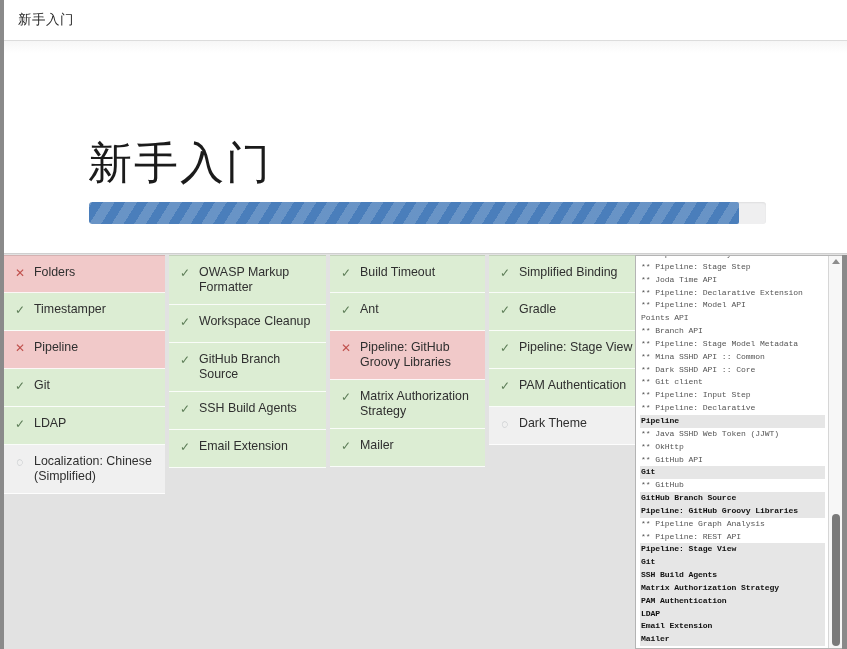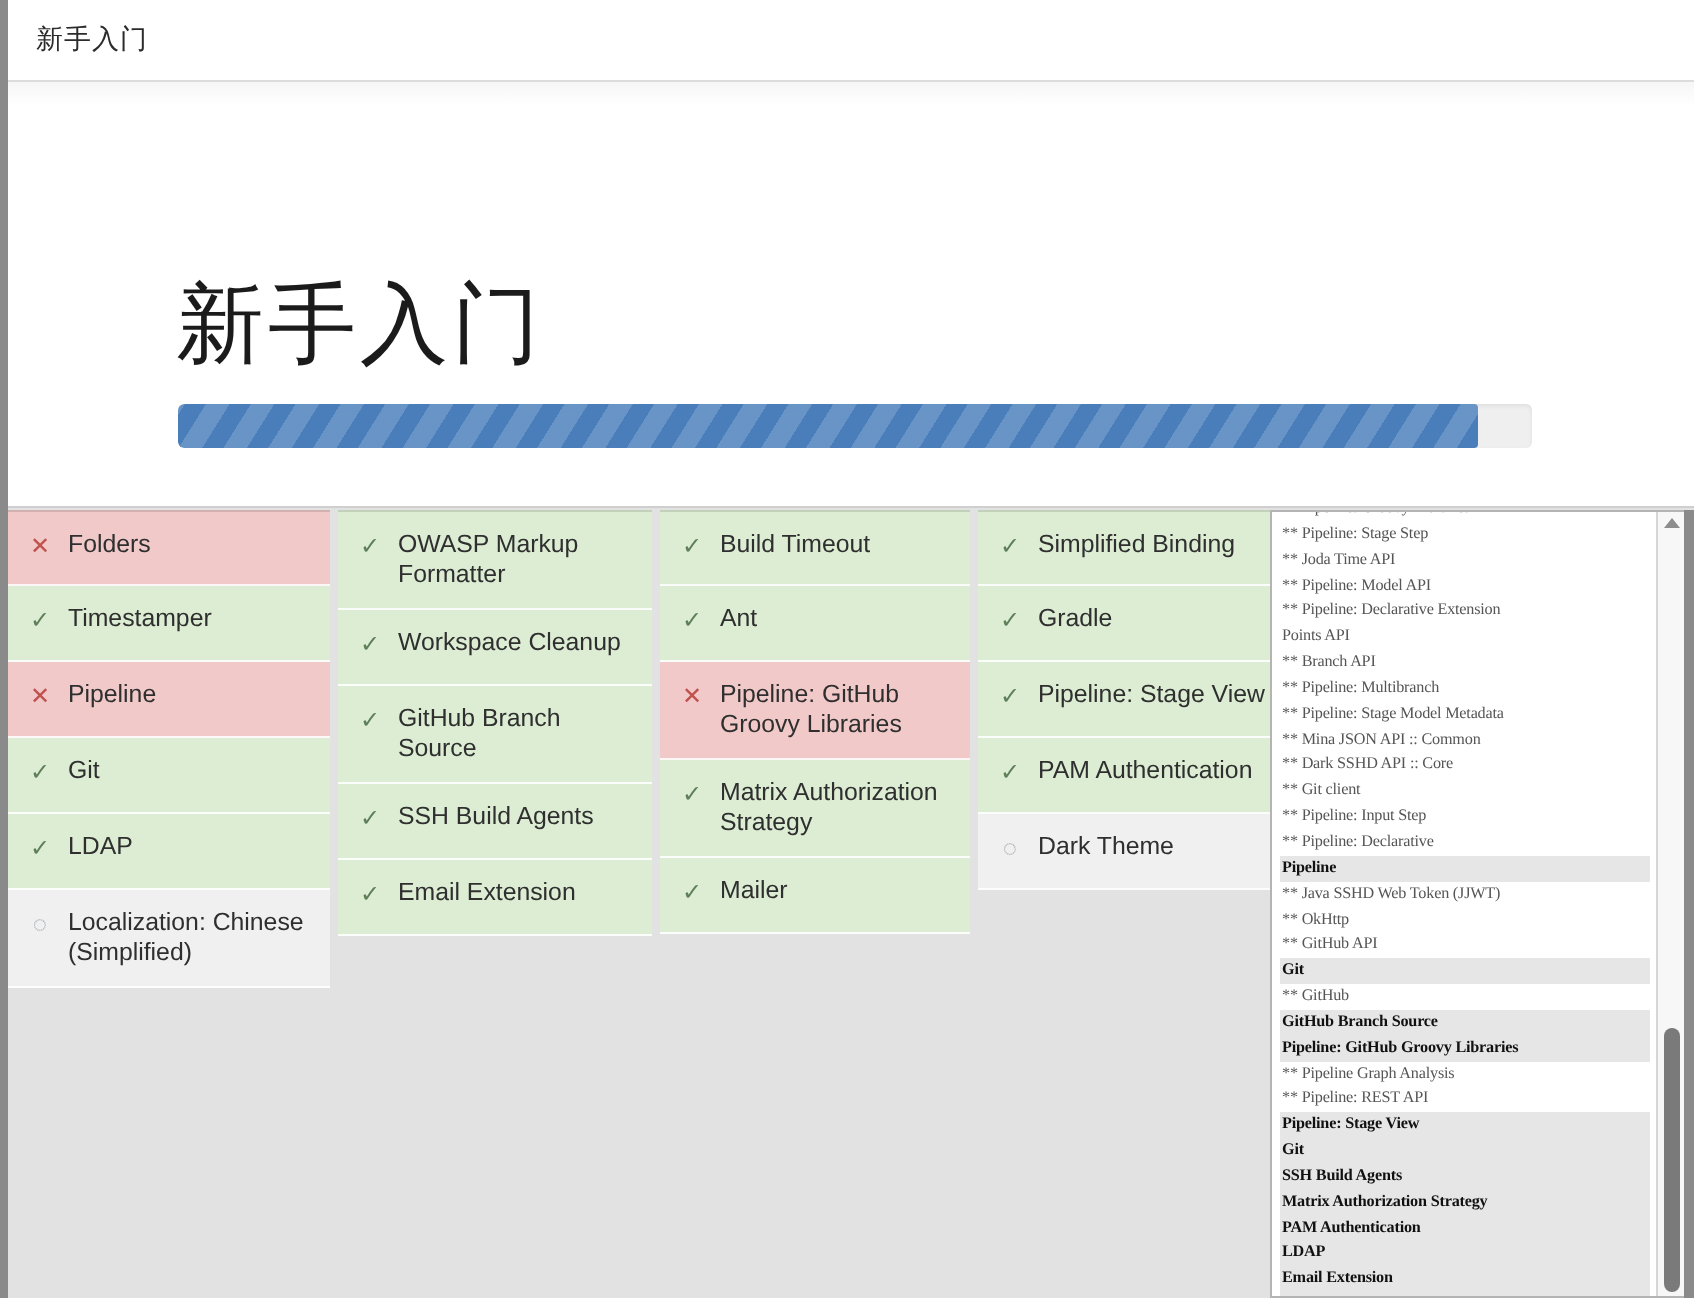--- a/index.html
+++ b/index.html
@@ -168,21 +168,21 @@
   .log-panel {
     position: absolute;
     left: 635px;
     top: 255px;
     width: 208px;
     height: 394px;
     background: #ffffff;
     border: 1px solid #b4b4b4;
     border-right: none;
     overflow: hidden;
-    font-family: Liberation Serif, serif;
+    font-family: Liberation Mono, monospace;
   }
   .log-scroll {
     position: absolute;
     left: 0;
     top: -8px;
     width: 191px;
     padding: 0 2px 0 4px;
   }
   .log-line {
     font-size: 8.1px;
@@ -347,27 +347,26 @@
           </div>
         </div>
       </div>
   </div>
 
   <div class="log-panel">
     <div class="log-scroll" id="log-scroll">
         <div class="log-line">** Pipeline: Groovy Libraries</div>
         <div class="log-line">** Pipeline: Stage Step</div>
         <div class="log-line">** Joda Time API</div>
+        <div class="log-line">** Pipeline: Declarative Extension</div>
         <div class="log-line">** Pipeline: Model API</div>
-        <div class="log-line">** Pipeline: Declarative Extension</div>
         <div class="log-line">Points API</div>
         <div class="log-line">** Branch API</div>
-        <div class="log-line">** Pipeline: Multibranch</div>
         <div class="log-line">** Pipeline: Stage Model Metadata</div>
-        <div class="log-line">** Mina JSON API :: Common</div>
+        <div class="log-line">** Mina SSHD API :: Common</div>
         <div class="log-line">** Dark SSHD API :: Core</div>
         <div class="log-line">** Git client</div>
         <div class="log-line">** Pipeline: Input Step</div>
         <div class="log-line">** Pipeline: Declarative</div>
         <div class="log-line header">Pipeline</div>
         <div class="log-line">** Java SSHD Web Token (JJWT)</div>
         <div class="log-line">** OkHttp</div>
         <div class="log-line">** GitHub API</div>
         <div class="log-line header">Git</div>
         <div class="log-line">** GitHub</div>

